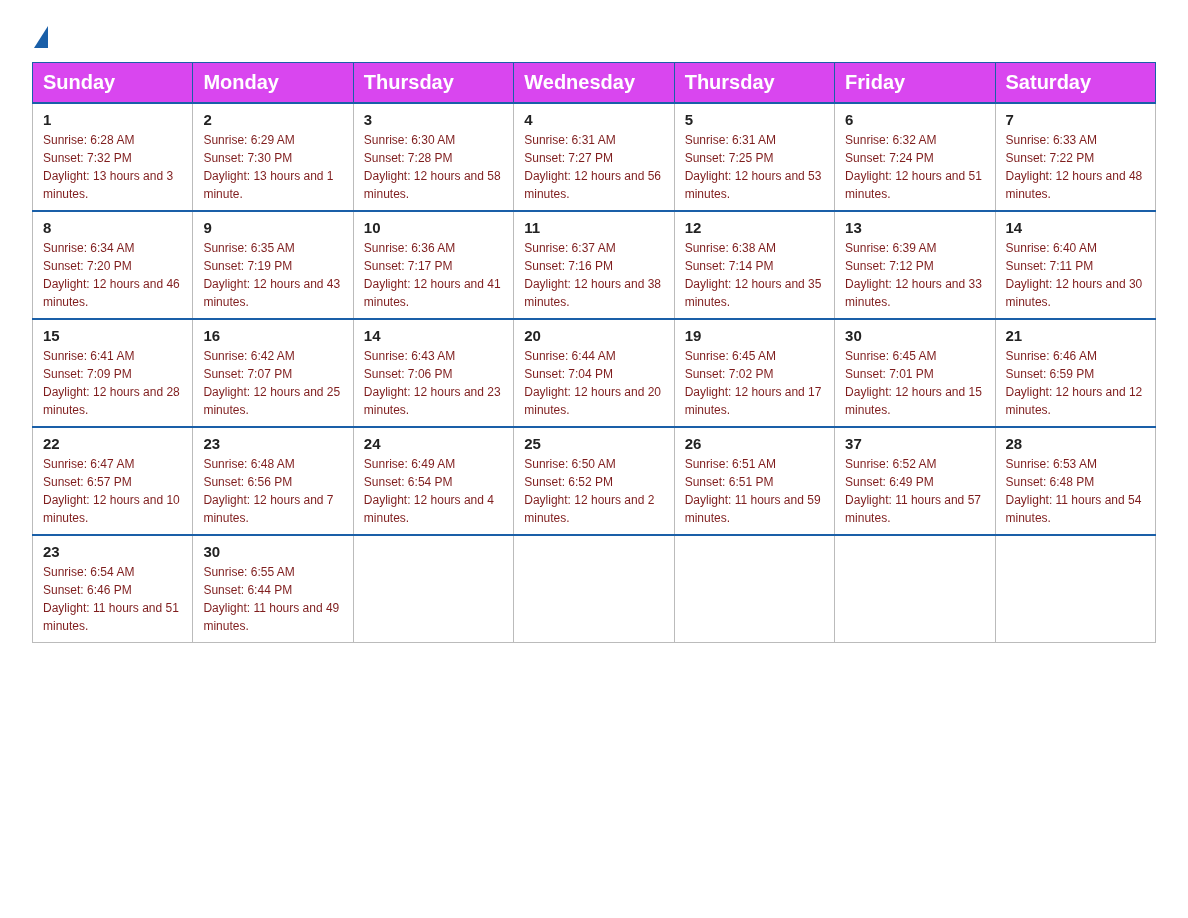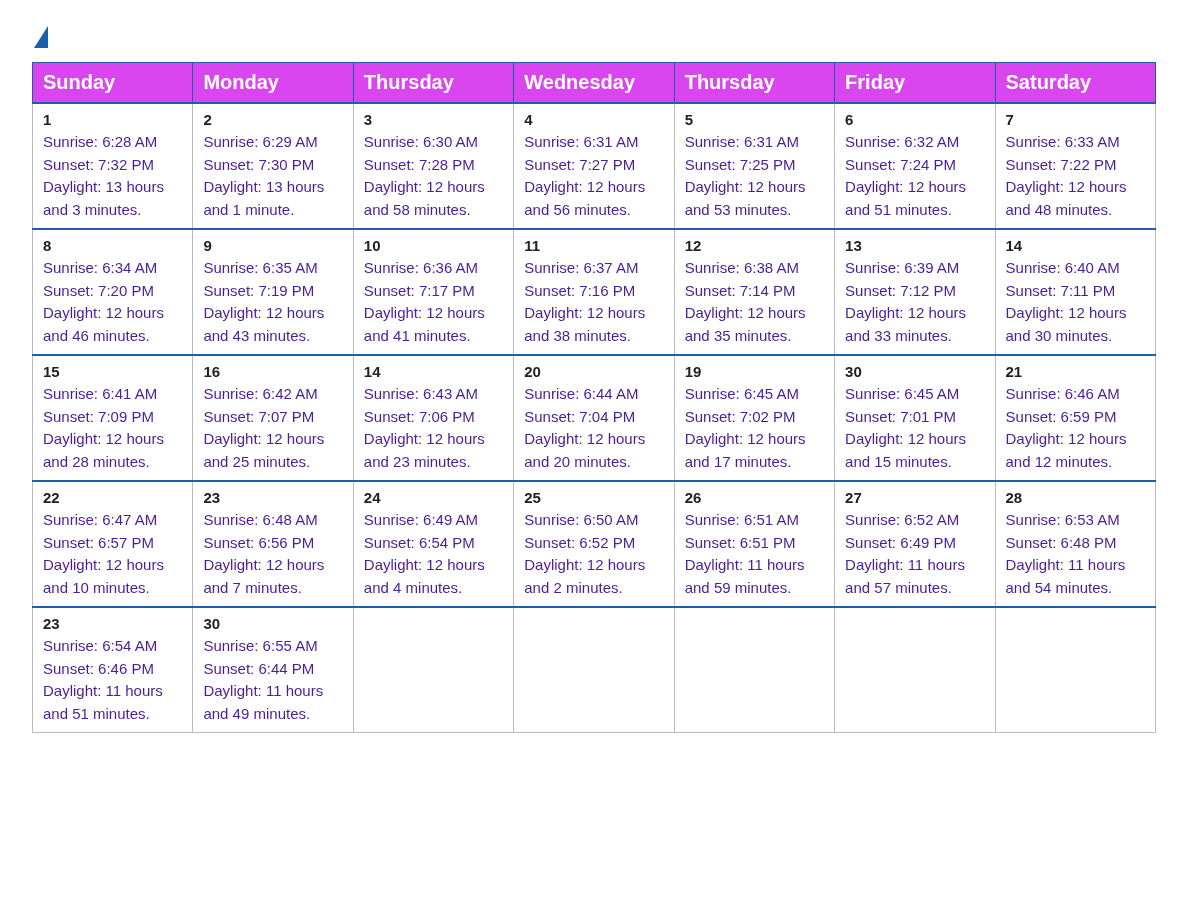--- a/index.html
+++ b/index.html
@@ -86,22 +86,22 @@
       border-bottom: none;
     }
     .day-num {
       font-size: 15px;
       font-weight: bold;
       color: #222;
       display: block;
       margin-bottom: 3px;
     }
     .day-info {
-      font-size: 15px;
-      color: #4c1d95;
+      font-size: 12px;
+      color: #7f1d1d;
       line-height: 1.5;
     }
     .empty-cell {
       background: #fff;
     }
   </style>
 </head>
 <body>
 
 <div class="header">
@@ -236,21 +236,21 @@
         </td>
         <td>
           <span class="day-num">25</span>
           <div class="day-info">Sunrise: 6:50 AM<br>Sunset: 6:52 PM<br>Daylight: 12 hours and 2 minutes.</div>
         </td>
         <td>
           <span class="day-num">26</span>
           <div class="day-info">Sunrise: 6:51 AM<br>Sunset: 6:51 PM<br>Daylight: 11 hours and 59 minutes.</div>
         </td>
         <td>
-          <span class="day-num">27</span>
+          <span class="day-num">37</span>
           <div class="day-info">Sunrise: 6:52 AM<br>Sunset: 6:49 PM<br>Daylight: 11 hours and 57 minutes.</div>
         </td>
         <td>
           <span class="day-num">28</span>
           <div class="day-info">Sunrise: 6:53 AM<br>Sunset: 6:48 PM<br>Daylight: 11 hours and 54 minutes.</div>
         </td>
       </tr>
       <tr>
         <td>
           <span class="day-num">23</span>

